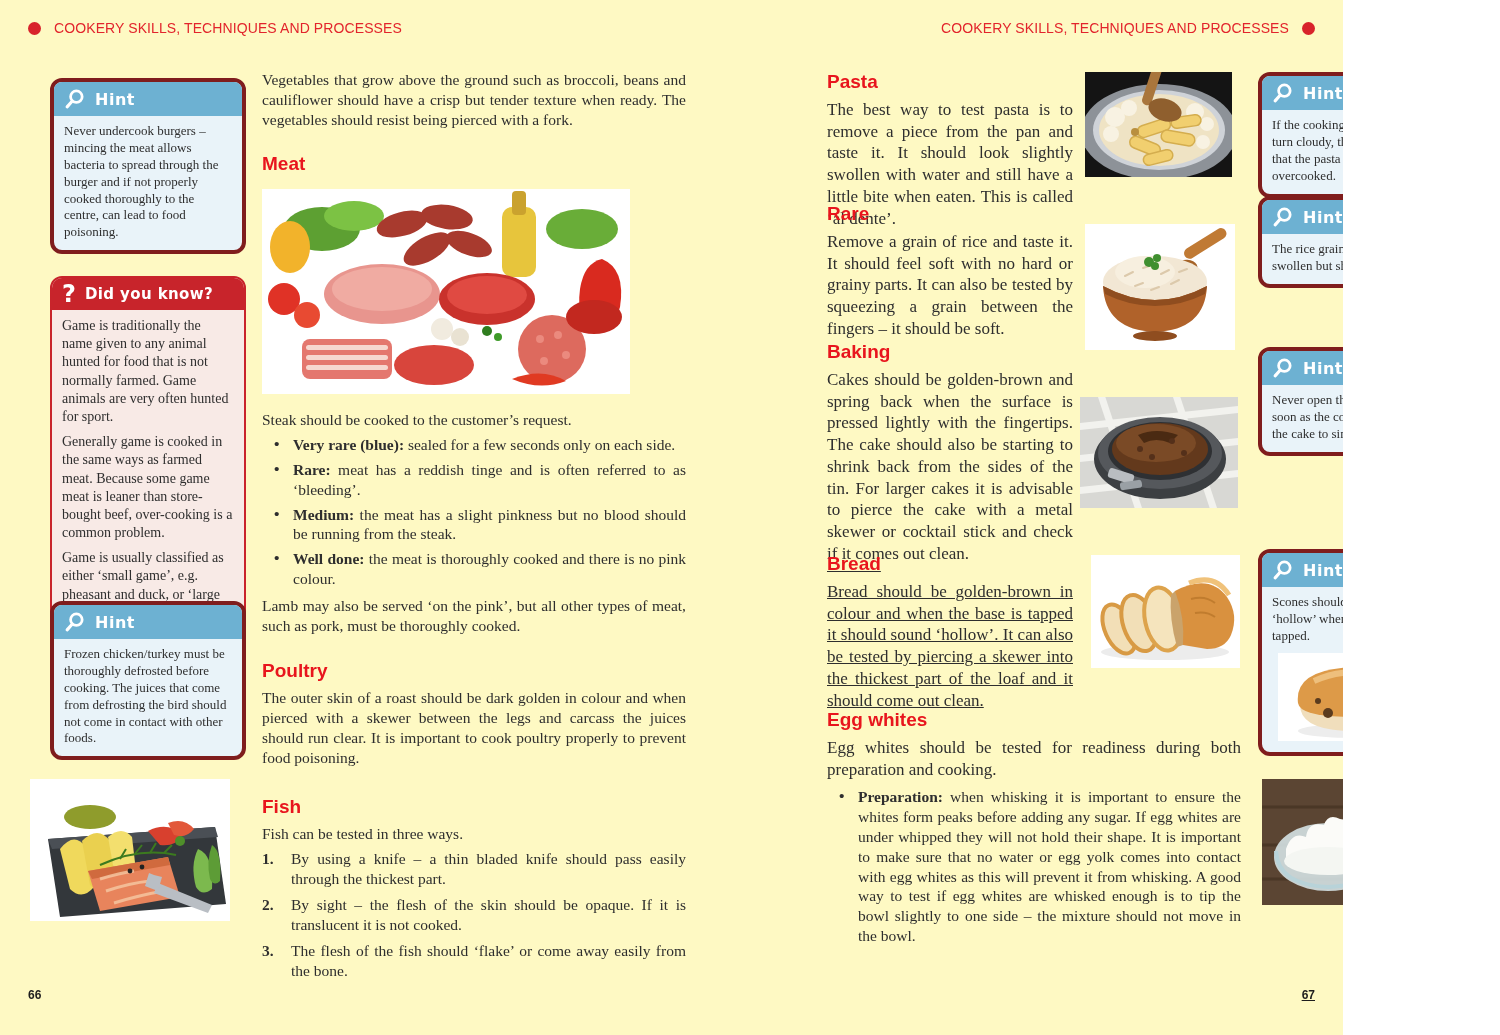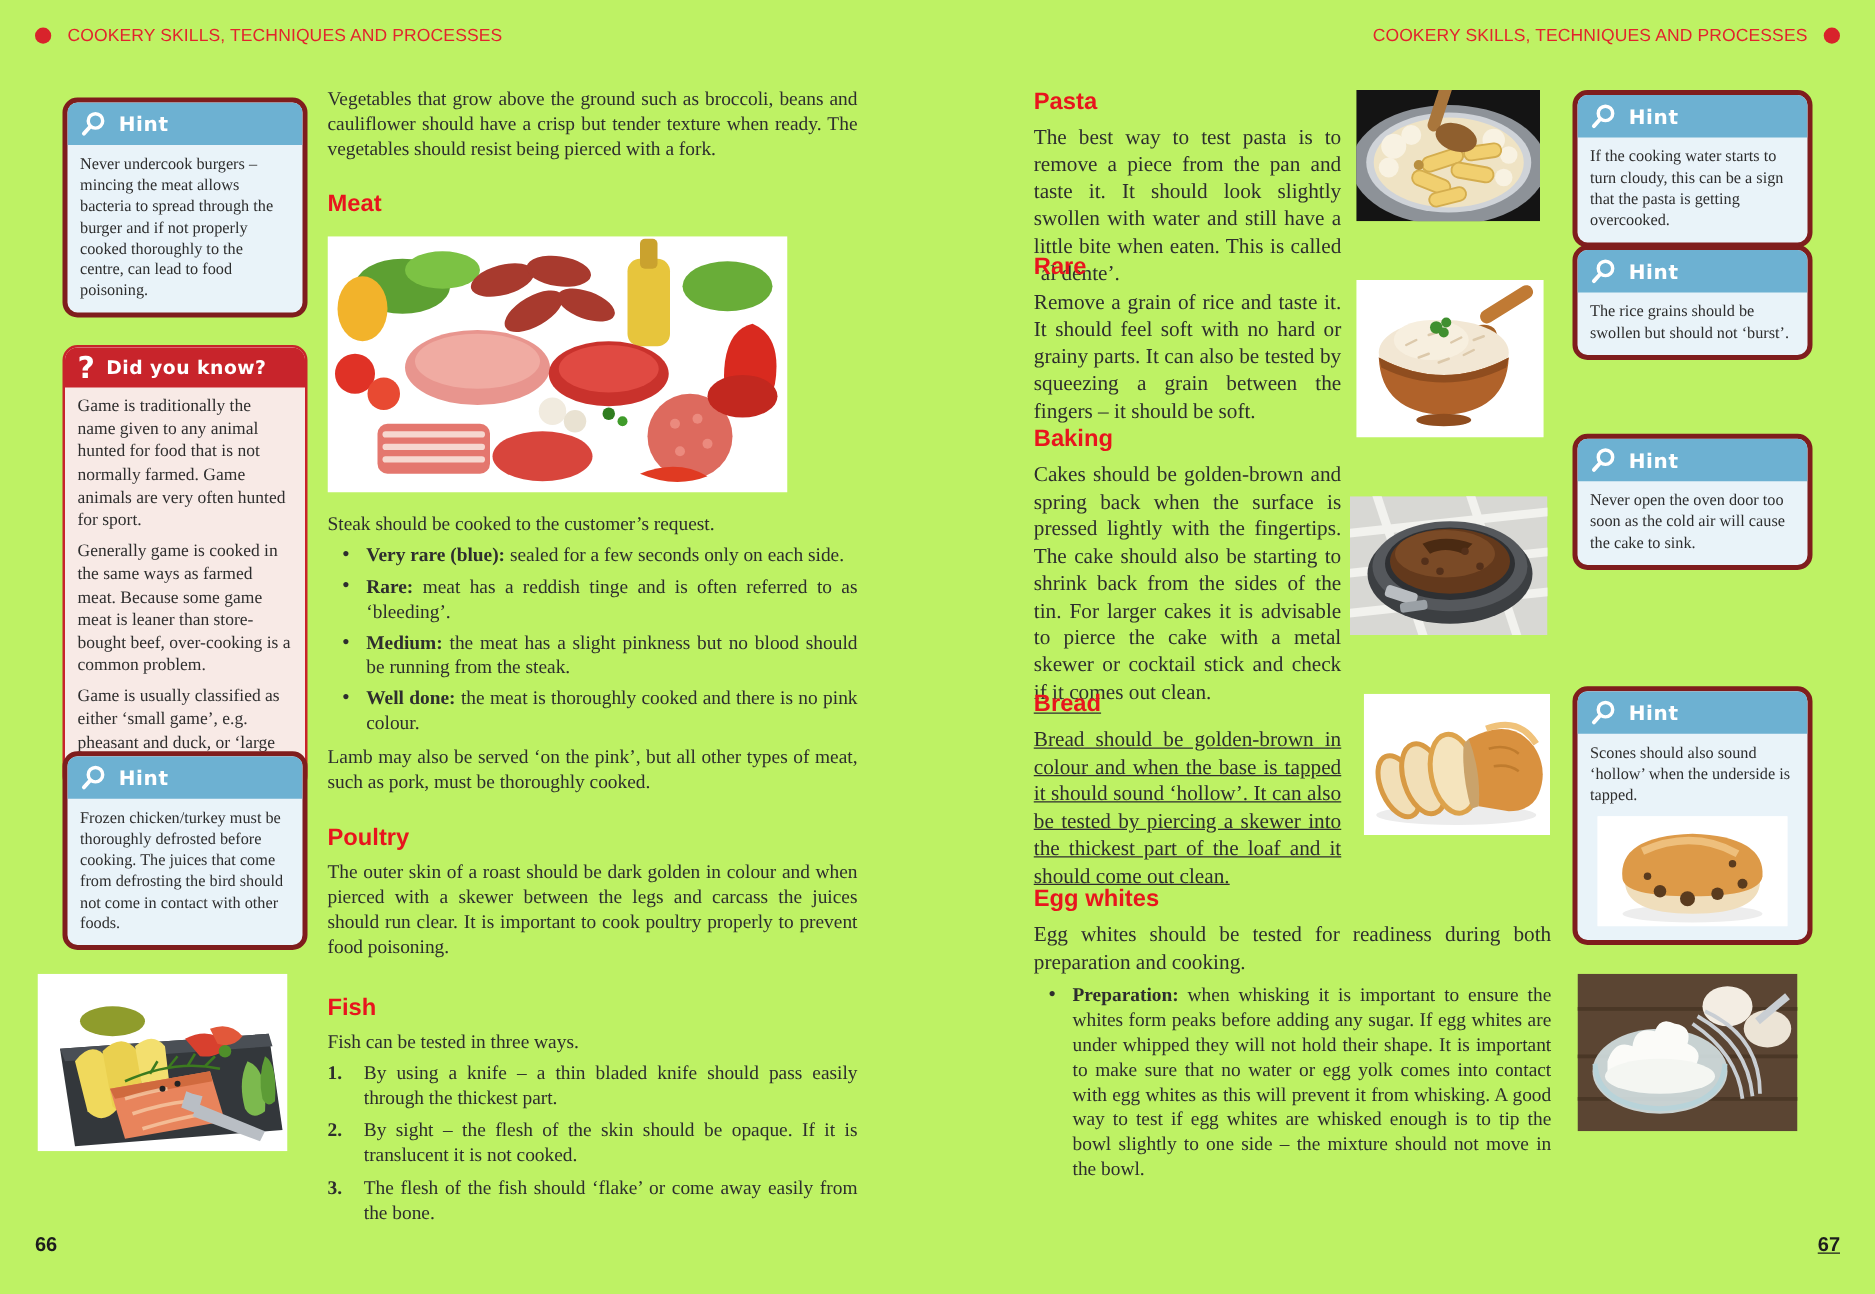--- a/index.html
+++ b/index.html
@@ -1,30 +1,30 @@
 <!DOCTYPE html>
 <html><head>
 <meta charset="utf-8">
 <style>
   * { margin:0; padding:0; box-sizing:border-box; }
   html,body { background:#ffffff; }
   body { font-family:"Liberation Serif", serif; color:#2e2e2e; }
-  .sheet { position:relative; width:1500px; height:1035px; background:#bef264; overflow:hidden; }
+  .sheet { position:relative; width:1343px; height:1035px; background:#fef9c3; overflow:hidden; }
 
   
   .runhead { position:absolute; top:20px; display:flex; align-items:center; gap:13px;
              color:#e2242c; font-family:"Liberation Sans", sans-serif; font-size:14px;
              letter-spacing:.1px; font-weight:400; white-space:nowrap; }
   .runhead .dot { width:13px; height:13px; border-radius:50%; background:#d8232b; flex:0 0 auto; }
   .runhead.rh-left { left:28px; }
   .runhead.rh-right { right:28px; flex-direction:row-reverse; }
 
   
   .pagenum { position:absolute; top:988px; font-family:"Liberation Sans", sans-serif;
-             font-weight:700; font-size:16px; color:#1d1d1d; }
+             font-weight:700; font-size:12px; color:#1d1d1d; }
   .pagenum.pn-left { left:28px; }
   .pagenum.pn-right { right:28px;text-decoration:underline; }
 
   
   h2.sec { color:#e8151d; font-family:"Liberation Sans", sans-serif; font-size:19px;
            font-weight:700; line-height:1.15; }
   p.body { font-size:15.5px; line-height:1.28; text-align:justify; color:#2e2e2e; }
 
   
   .main-left { position:absolute; left:262px; top:70px; width:424px; }

